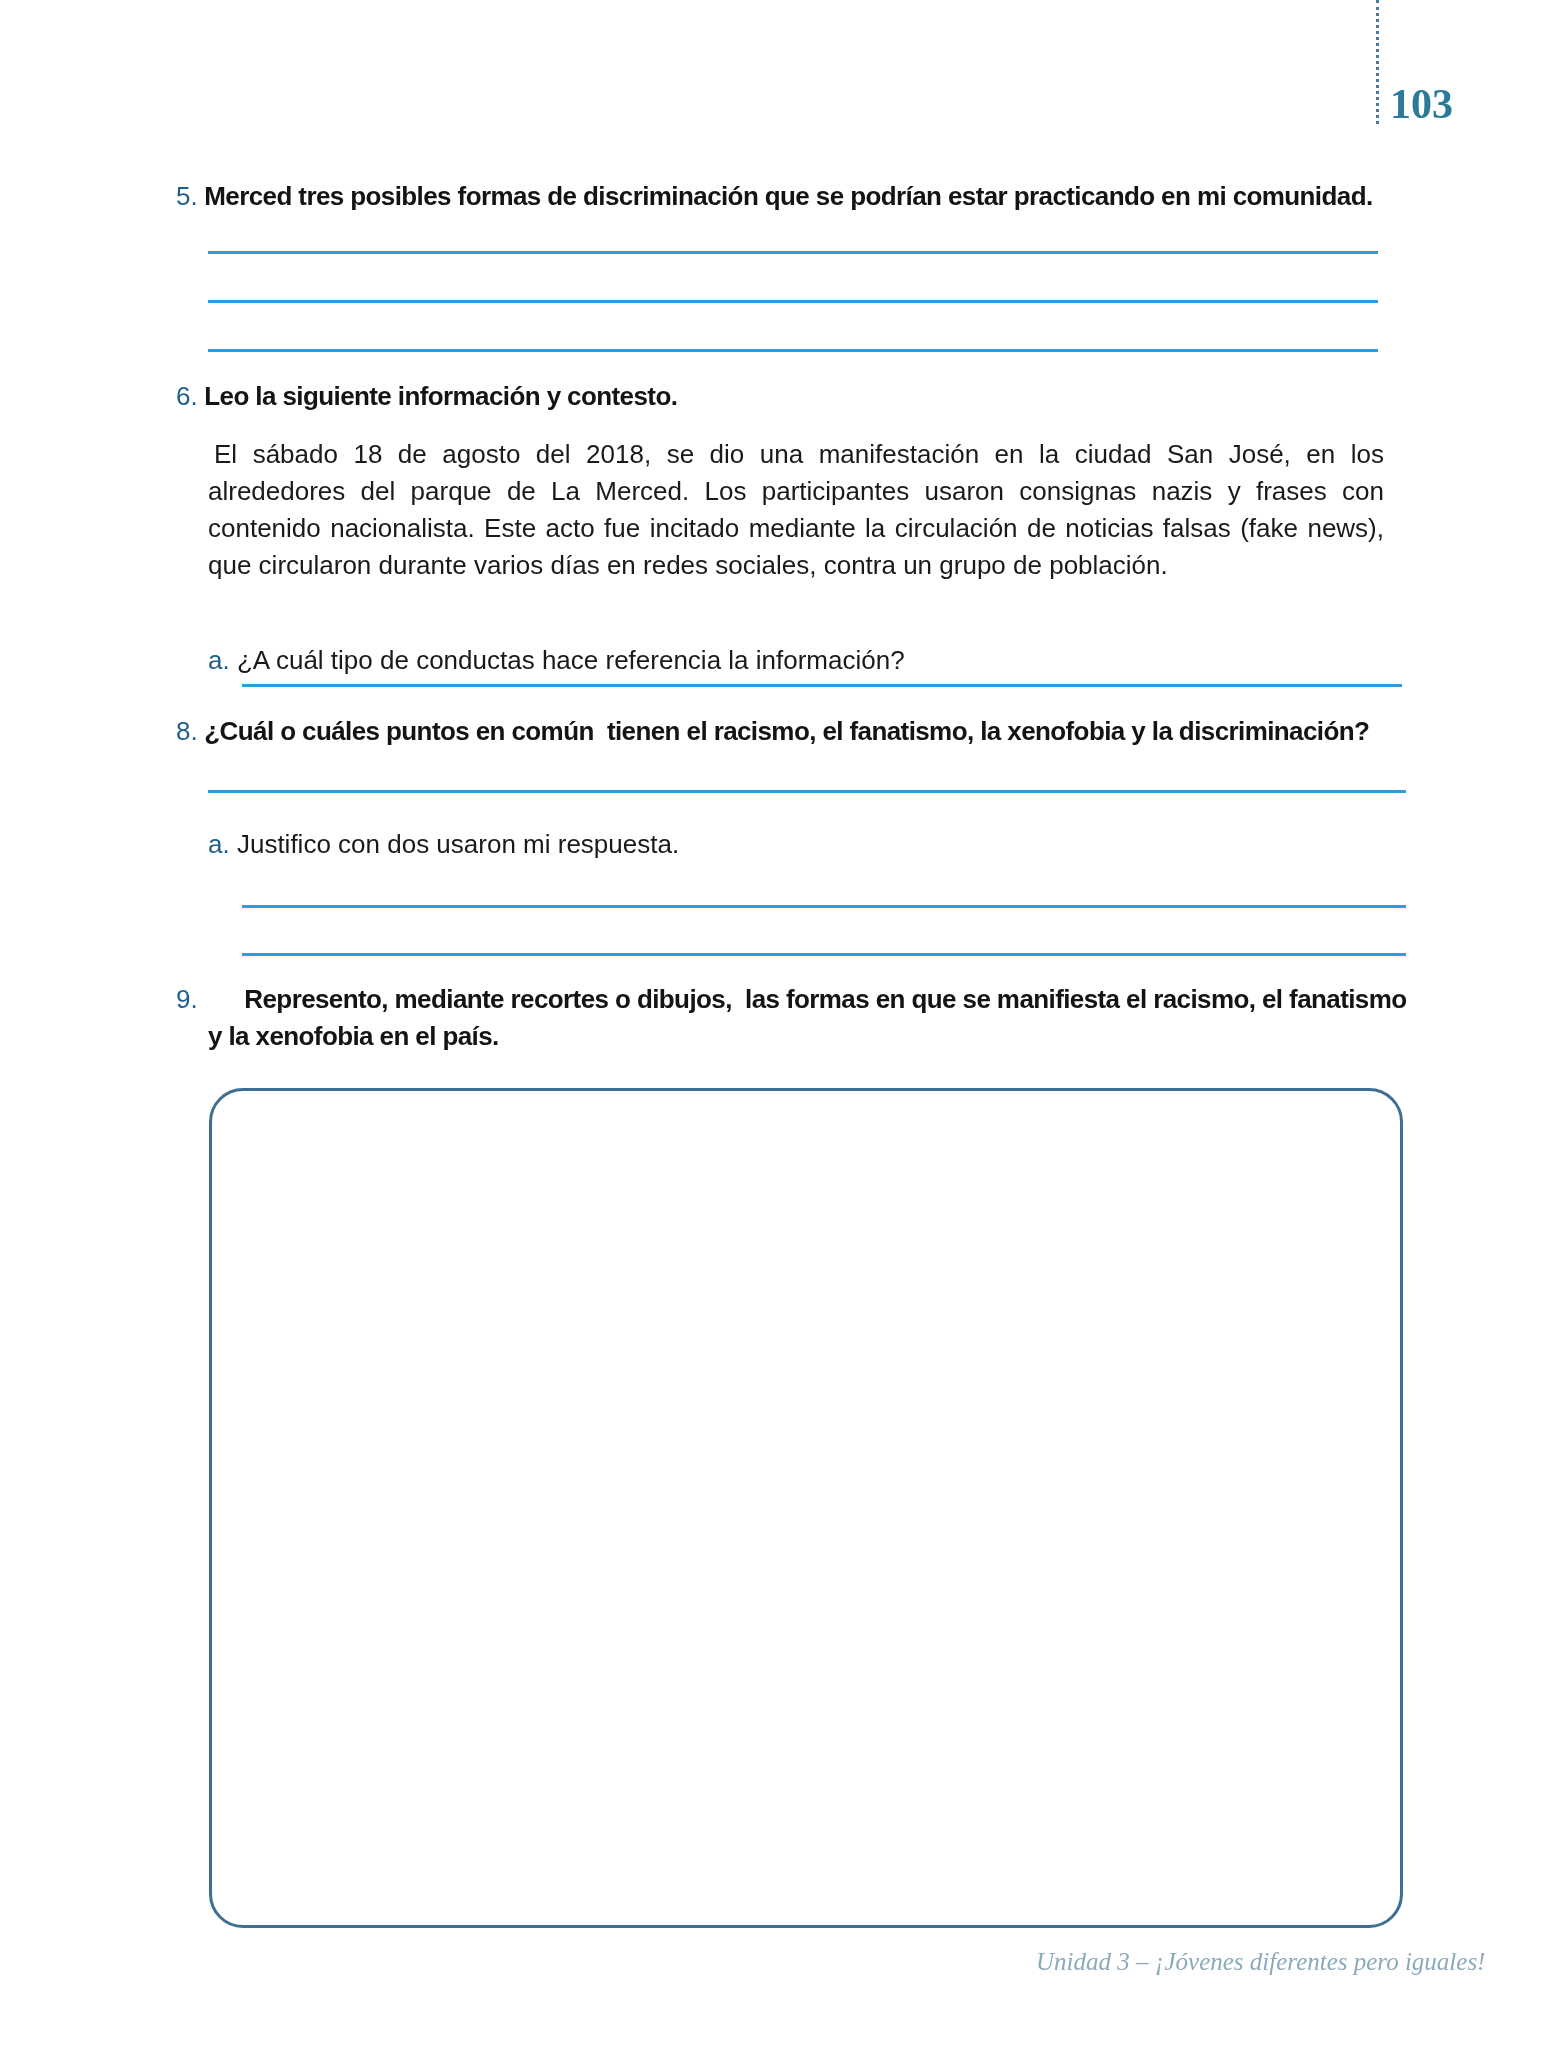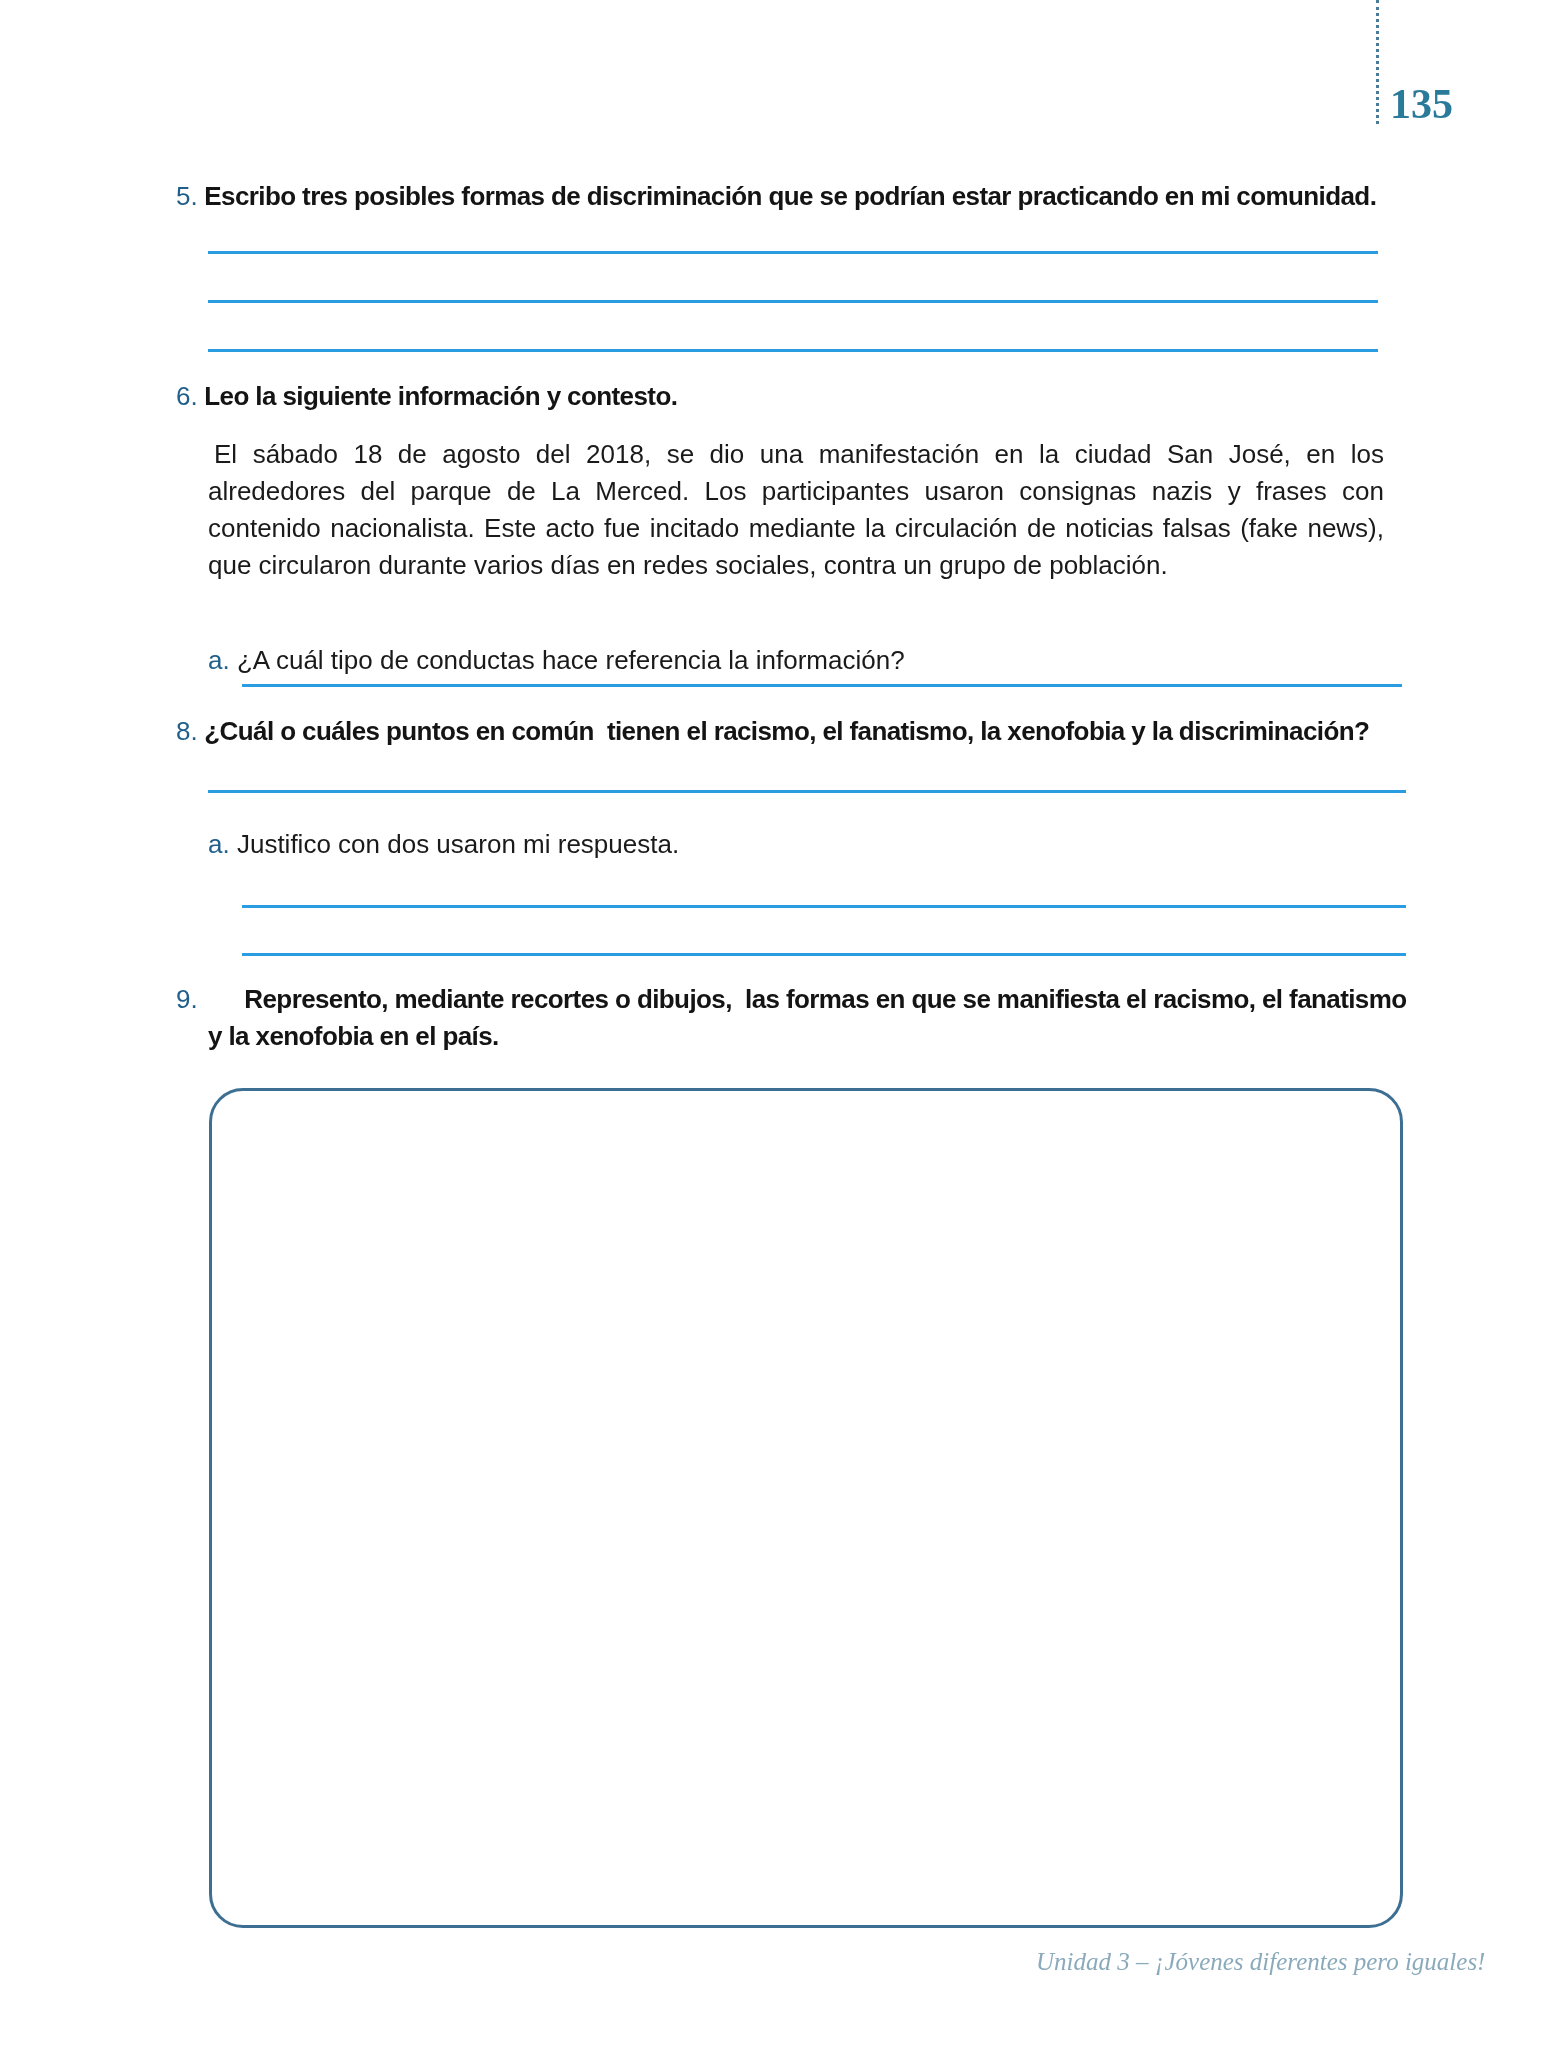--- a/index.html
+++ b/index.html
@@ -91,25 +91,25 @@
       font-size: 25px;
       color: #8aaabb;
       white-space: nowrap;
       text-align: center;
     }
   </style>
 </head>
 <body>
 
 <div class="abs dotted-rule"></div>
-<div class="abs page-number">135</div>
+<div class="abs page-number">103</div>
 
 <div class="abs q" style="left:176px; top:178px;">
   <span class="num">5.</span>
-  <span>Escribo tres posibles formas de discriminación que se podrían estar practicando en mi comunidad.</span>
+  <span>Merced tres posibles formas de discriminación que se podrían estar practicando en mi comunidad.</span>
 </div>
 <div class="abs answer-line" style="left:208px; top:251px; width:1170px;"></div>
 <div class="abs answer-line" style="left:208px; top:300px; width:1170px;"></div>
 <div class="abs answer-line" style="left:208px; top:349px; width:1170px;"></div>
 
 <div class="abs q" style="left:176px; top:378px;">
   <span class="num">6.</span>
   <span>Leo la siguiente información y contesto.</span>
 </div>
 <div class="abs passage">

